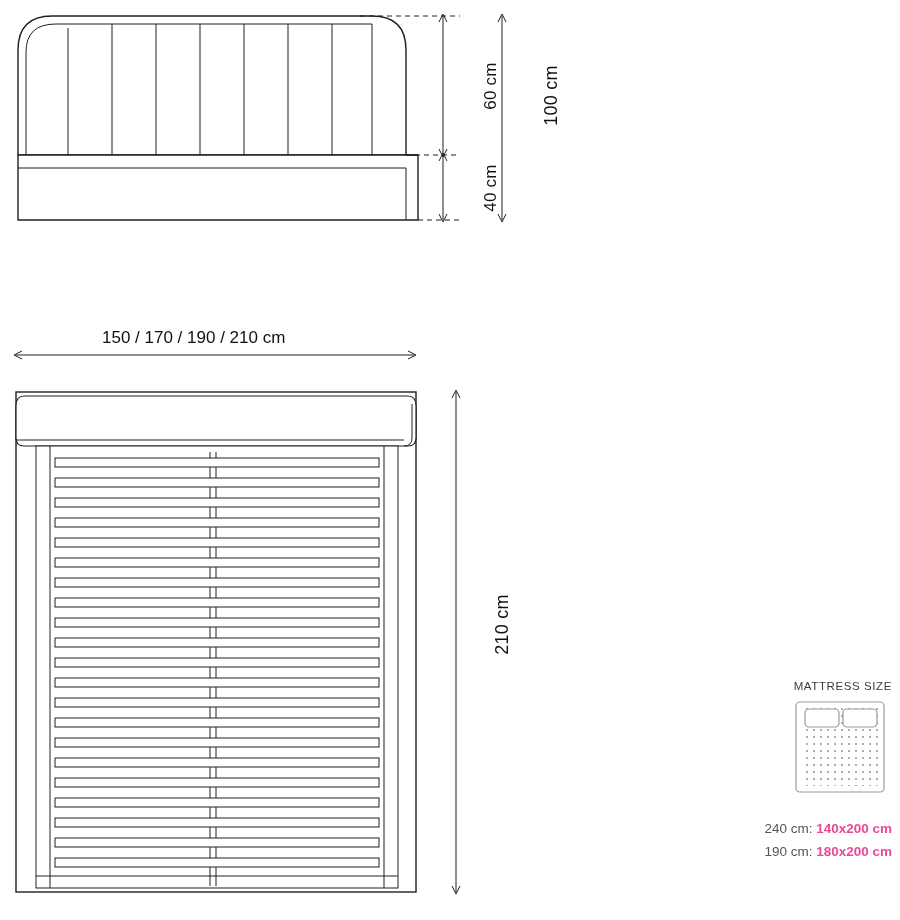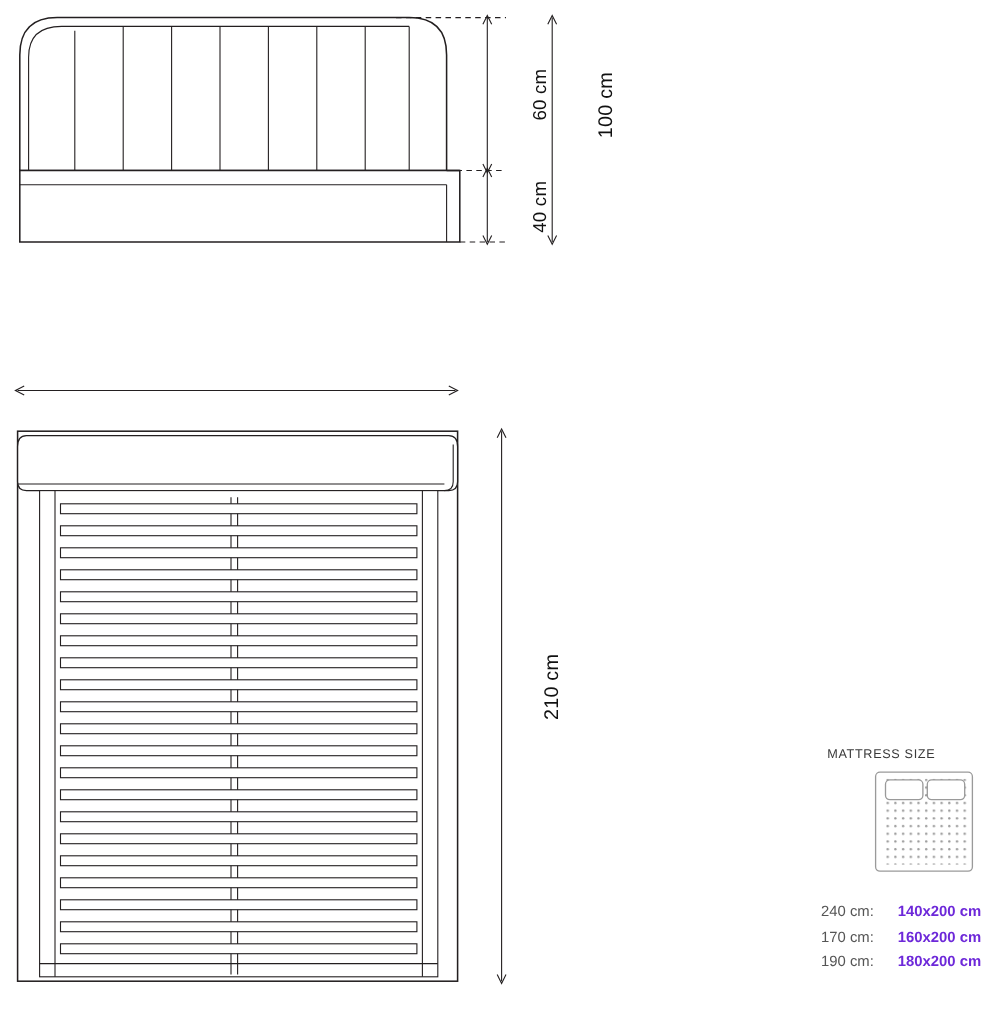--- a/index.html
+++ b/index.html
@@ -40,40 +40,39 @@
   .legend {
     position: absolute;
     left: 752px;
     top: 680px;
     width: 140px;
   }
   .legend-title {
     font-size: 11.5px;
     letter-spacing: 0.6px;
     color: #3a3a3a;
-    text-align: left;
+    text-align: right;
     margin-bottom: 6px;
   }
   .legend-rows {
     position: absolute;
     left: 700px;
     top: 818px;
     width: 192px;
     text-align: right;
   }
   .legend-row {
     font-size: 13.5px;
     line-height: 22.5px;
     color: #555;
     white-space: nowrap;
   }
   .legend-row b {
-    color: #6d28d9;
+    color: #ec4899;
     font-weight: bold;
-    margin-left: 18px;
   }
   .size-label {
     position: absolute;
     font-size: 17px;
     color: #111;
     white-space: nowrap;
   }
 </style>
 </head>
 <body>
@@ -182,35 +181,32 @@
       <rect x="843" y="709" width="34" height="18" rx="4" fill="#ffffff" stroke="#9a9a9a" stroke-width="1.2"></rect>
     </g>
   </svg>
 
   <div class="dim-label vert" style="left:441px; top:76px; width:60px; text-align:center; margin-left:20px;">60 cm</div>
 
   <div class="dim-label vert" style="left:441px; top:178px; width:60px; text-align:center; margin-left:20px;">40 cm</div>
 
   <div class="dim-label vert" style="left:492px; top:85px; width:72px; text-align:center; margin-left:23px; font-size:18px;">100 cm</div>
 
+  <div class="size-label" style="left:102px; top:328px;">150 / 170 / 190 / 210 cm</div>
 
   <div class="dim-label vert" style="left:442px; top:614px; width:72px; text-align:center; margin-left:24px; font-size:18px;">210 cm</div>
 
   <div class="legend">
     <div class="legend-title">MATTRESS SIZE</div>
   </div>
 
   <div class="legend-rows">
     <div class="legend-row">
       <span>240 cm:</span>
       <b>140x200 cm</b>
     </div>
     <div class="legend-row">
-      <span>170 cm:</span>
-      <b>160x200 cm</b>
-    </div>
-    <div class="legend-row">
       <span>190 cm:</span>
       <b>180x200 cm</b>
     </div>
   </div>
 
 </div>
 
 </body></html>

